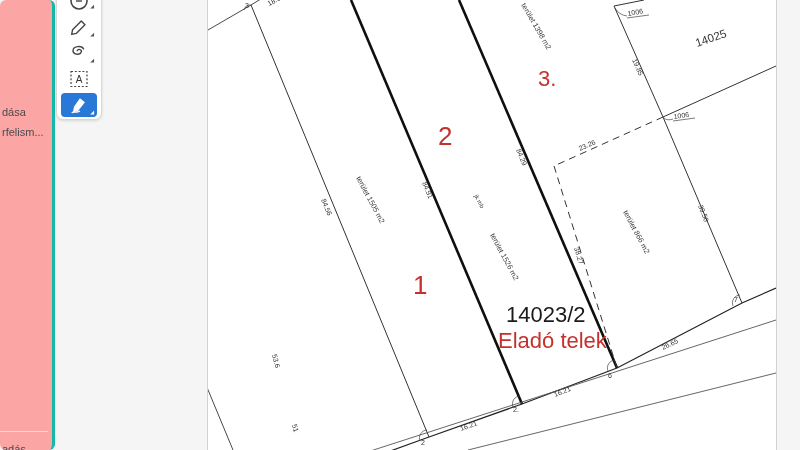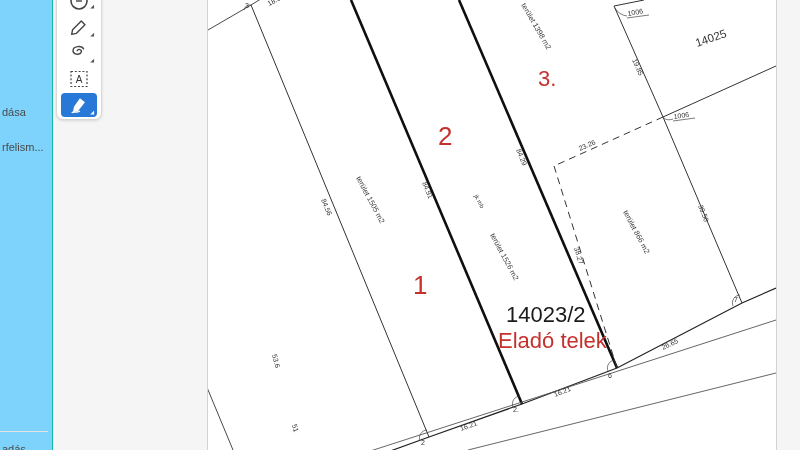--- a/index.html
+++ b/index.html
@@ -1,21 +1,21 @@
 <!DOCTYPE html>
 <html><head>
 <meta charset="utf-8">
 <style>
   html,body{margin:0;padding:0;}
   body{width:800px;height:450px;overflow:hidden;position:relative;
        background:#f5f5f6;font-family:"Liberation Sans",sans-serif;}
   .app{position:absolute;inset:0;}
   
-  .sidebar{position:absolute;left:0;top:0;width:52px;height:450px;background:#7dd3fc;
-           border-right:1px solid #14b8a6;}
+  .sidebar{position:absolute;left:0;top:0;width:52px;height:450px;background:#fca5a5;
+           border-right:3px solid #14b8a6;border-radius:6px;}
   .side-item{position:absolute;left:2px;font-size:11px;color:#4a4a4a;white-space:nowrap;}
   .side-divider{position:absolute;left:0;top:431px;width:48px;height:1px;background:#e2e2e2;}
   
   .floatbar{position:absolute;left:56px;top:-16px;width:44px;height:134px;background:#fff;
             border:1px solid #d8d8d8;border-radius:7px;box-shadow:0 1px 3px rgba(0,0,0,.12);}
   .toolbtn{position:absolute;left:4px;width:36px;height:24px;border-radius:4px;
            display:flex;align-items:center;justify-content:center;}
   .toolbtn svg{display:block;}
   .toolbtn .tick{position:absolute;right:3px;bottom:2px;font-size:5px;color:#555;line-height:5px;}
   .toolbtn.active{background:#2878d8;}
@@ -26,21 +26,21 @@
   .page svg{position:absolute;left:0;top:0;}
   text{font-family:"Liberation Sans",sans-serif;}
 </style>
 </head>
 <body>
 
 <div class="app">
 
   <div class="sidebar">
     <div class="side-item" style="top:106px">dása</div>
-    <div class="side-item" style="top:141px">rfelism...</div>
+    <div class="side-item" style="top:126px">rfelism...</div>
     <div class="side-divider"></div>
     <div class="side-item" style="top:443px">adás</div>
   </div>
 
   <div class="floatbar">
     <div class="toolbtn" style="top:2px">
       <span>
         <svg width="24" height="24" viewBox="0 0 24 24">
           <circle cx="12" cy="14" r="8" fill="none" stroke="#444" stroke-width="1.6"></circle>
           <line x1="9" y1="14" x2="15" y2="14" stroke="#444" stroke-width="1.4"></line>

